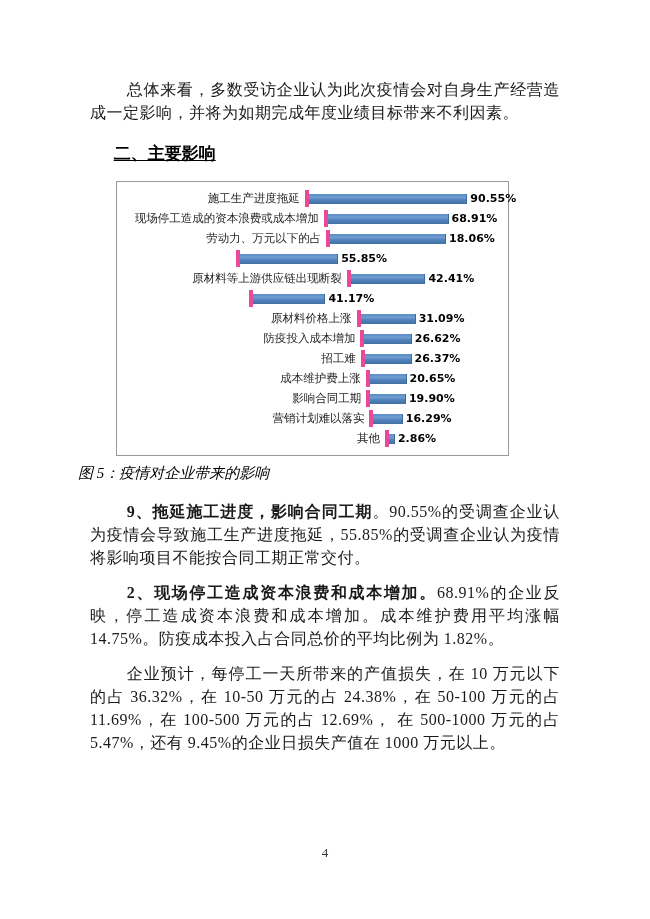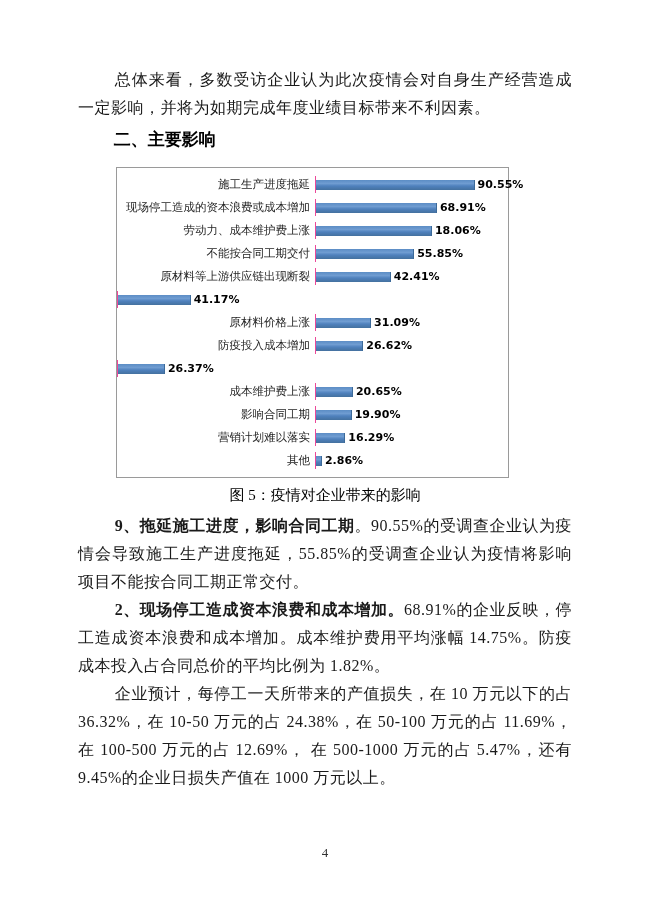--- a/index.html
+++ b/index.html
@@ -14,48 +14,50 @@
     overflow: hidden;
   }
   .content {
     position: absolute;
     left: 78px;
     top: 66px;
     width: 494px;
   }
   .para {
     font-size: 16px;
-    line-height: 28px;
+    line-height: 23px;
     text-align: justify;
     text-indent: 2.3em;
-    margin: 0;
+    margin: 12px;
     letter-spacing: 0.5px;
   }
   .para b { letter-spacing: 0.5px; }
   .heading {
     font-family: "Liberation Sans", "DejaVu Sans", sans-serif;
     font-size: 17px;
     font-weight: bold;
     line-height: 36px;
     text-indent: 2.1em;
     margin: 0;
     color: #000;
+    text-decoration: underline;
   }
   
   .chart-frame {
     box-sizing: border-box;
     width: 393px;
-    height: 311px;
+    height: 275px;
     margin: 9px 0 2px 38px;
     border: 1px solid #9a9a9a;
     background: #fff;
     padding: 8px 2px 8px 0;
     display: flex;
     flex-direction: column;
     justify-content: space-between;
+    align-items: center;
   }
   .chart-row {
     display: flex;
     align-items: center;
     height: 17px;
   }
   .chart-cat {
     box-sizing: border-box;
     width: 198px;
     padding-right: 5px;
@@ -63,21 +65,21 @@
     font-size: 11.5px;
     line-height: 17px;
     color: #1f1f1f;
     white-space: nowrap;
     overflow: hidden;
     flex: none;
   }
   .chart-plot {
     flex: 1;
     align-self: stretch;
-    border-left: 1px solid #ec4899;
+    border-left: 4px solid #ec4899;
     display: flex;
     align-items: center;
     overflow: visible;
     white-space: nowrap;
   }
   .chart-bar {
     height: 10px;
     background: linear-gradient(180deg, #5c8dc5 0%, #6f9cd1 35%, #4f81bd 60%, #44719f 100%);
     border-right: 1px solid #3c6a99;
     flex: none;
@@ -86,23 +88,24 @@
     font-family: "DejaVu Sans", "Liberation Sans", sans-serif;
     font-size: 11px;
     font-weight: 600;
     color: #000;
     margin-left: 3px;
     flex: none;
   }
   .caption {
     font-size: 15px;
     line-height: 30px;
-    text-align: center;
+    text-align: left;
     margin: 0 0 2px 0;
     color: #000;
+    font-style: italic;
   }
   .page-number {
     position: absolute;
     left: 0;
     width: 650px;
     top: 845px;
     text-align: center;
     font-size: 13px;
     color: #333;
   }
@@ -126,28 +129,27 @@
           </div>
         </div>
         <div class="chart-row">
           <span class="chart-cat">现场停工造成的资本浪费或成本增加</span>
           <div class="chart-plot">
             <div class="chart-bar" style="width: 119.903px;"></div>
             <span class="chart-val">68.91%</span>
           </div>
         </div>
         <div class="chart-row">
-          <span class="chart-cat">劳动力、成本维护费上涨</span>
+          <span class="chart-cat">劳动力、万元以下的占</span>
           <div class="chart-plot">
             <div class="chart-bar" style="width: 114.91px;"></div>
             <span class="chart-val">18.06%</span>
           </div>
         </div>
         <div class="chart-row">
-          <span class="chart-cat">不能按合同工期交付</span>
           <div class="chart-plot">
             <div class="chart-bar" style="width: 97.179px;"></div>
             <span class="chart-val">55.85%</span>
           </div>
         </div>
         <div class="chart-row">
           <span class="chart-cat">原材料等上游供应链出现断裂</span>
           <div class="chart-plot">
             <div class="chart-bar" style="width: 73.7934px;"></div>
             <span class="chart-val">42.41%</span>
@@ -167,20 +169,21 @@
           </div>
         </div>
         <div class="chart-row">
           <span class="chart-cat">防疫投入成本增加</span>
           <div class="chart-plot">
             <div class="chart-bar" style="width: 46.3188px;"></div>
             <span class="chart-val">26.62%</span>
           </div>
         </div>
         <div class="chart-row">
+          <span class="chart-cat">招工难</span>
           <div class="chart-plot">
             <div class="chart-bar" style="width: 45.8838px;"></div>
             <span class="chart-val">26.37%</span>
           </div>
         </div>
         <div class="chart-row">
           <span class="chart-cat">成本维护费上涨</span>
           <div class="chart-plot">
             <div class="chart-bar" style="width: 35.931px;"></div>
             <span class="chart-val">20.65%</span>

